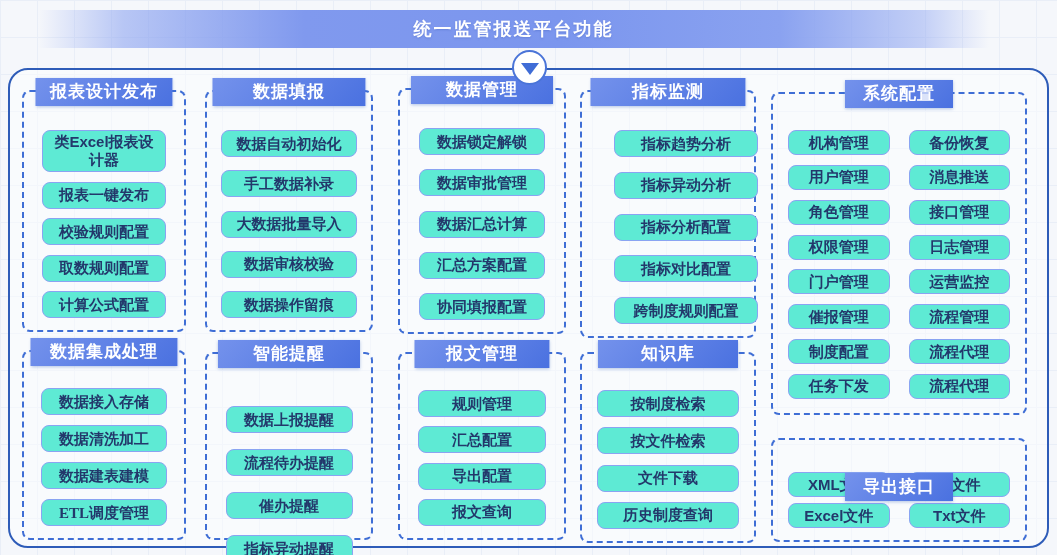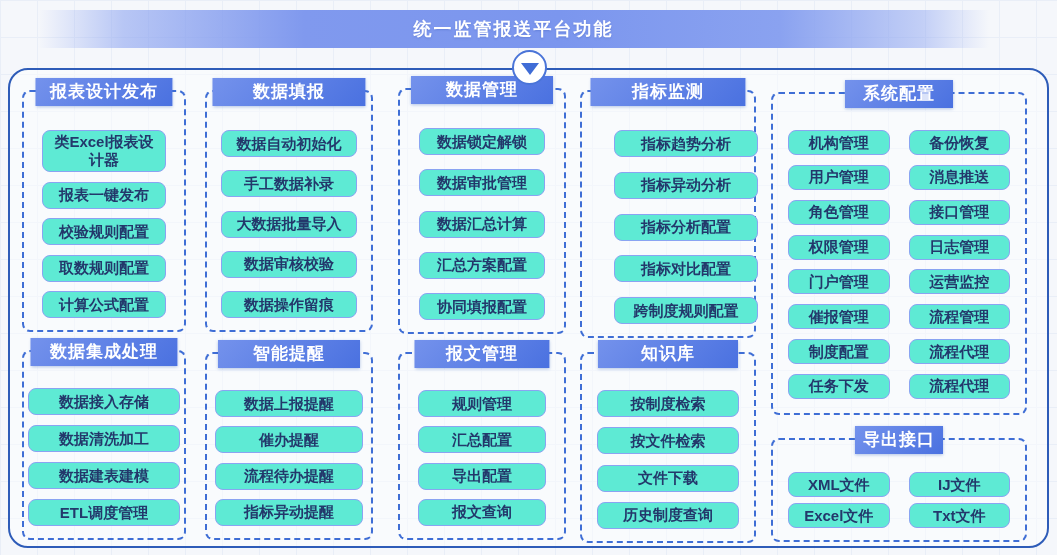--- a/index.html
+++ b/index.html
@@ -76,34 +76,34 @@
   .g4 { left:570px; top:20px;  width:176px; height:248px; padding:38px 0 12px; }
   .g6 { left:12px;  top:280px; width:164px; height:190px; padding:36px 0 12px; }
   .g7 { left:195px; top:282px; width:168px; height:188px; padding:36px 0 12px; }
   .g8 { left:388px; top:282px; width:168px; height:188px; padding:36px 0 12px; }
   .g9 { left:570px; top:282px; width:176px; height:191px; padding:36px 0 12px; }
 
   .g1 .ghead { width:137px; } .g1 .item { width:124px; }
   .g2 .ghead { width:153px; } .g2 .item { width:136px; }
   .g3 .ghead { width:142px; } .g3 .item { width:126px; }
   .g4 .ghead { width:155px; } .g4 .item { width:144px;margin-left:36px; }
-  .g6 .ghead { width:147px; } .g6 .item { width:152px; }
-  .g7 .ghead { width:142px; } .g7 .item { width:148px; }
+  .g6 .ghead { width:147px; } .g6 .item { width:126px;font-family:Liberation Serif, serif; }
+  .g7 .ghead { width:142px; } .g7 .item { width:127px;margin-top:16px; }
   .g8 .ghead { width:135px; } .g8 .item { width:128px; }
   .g9 .ghead { width:140px; } .g9 .item { width:142px; }
 
   
   .g5, .g10 {
     display:grid; grid-template-columns:1fr 1fr; column-gap:19px;
     align-content:space-between; justify-items:stretch;
   }
   .g5  { left:761px; top:22px;  width:256px; height:323px; padding:36px 15px 14px; }
   .g10 { left:761px; top:368px; width:256px; height:104px; padding:32px 15px 12px; }
   .g5 .ghead  { width:108px; }
-  .g10 .ghead { width:88px; }
+  .g10 .ghead { width:108px;margin-top:47px; }
   .g5 .item, .g10 .item { min-height:25px; width:auto; }
 </style>
 </head>
 <body>
 
 <div class="page">
 
   <div class="banner">
     <div class="banner-title">统一监管报送平台功能</div>
   </div>
@@ -174,22 +174,22 @@
       <div class="ghead">数据集成处理</div>
       <div class="item">数据接入存储</div>
       <div class="item">数据清洗加工</div>
       <div class="item">数据建表建模</div>
       <div class="item">ETL调度管理</div>
     </section>
 
     <section class="group g7">
       <div class="ghead">智能提醒</div>
       <div class="item">数据上报提醒</div>
+      <div class="item">流程待办提醒</div>
       <div class="item">催办提醒</div>
-      <div class="item">流程待办提醒</div>
       <div class="item">指标异动提醒</div>
     </section>
 
     <section class="group g8">
       <div class="ghead">报文管理</div>
       <div class="item">规则管理</div>
       <div class="item">汇总配置</div>
       <div class="item">导出配置</div>
       <div class="item">报文查询</div>
     </section>

